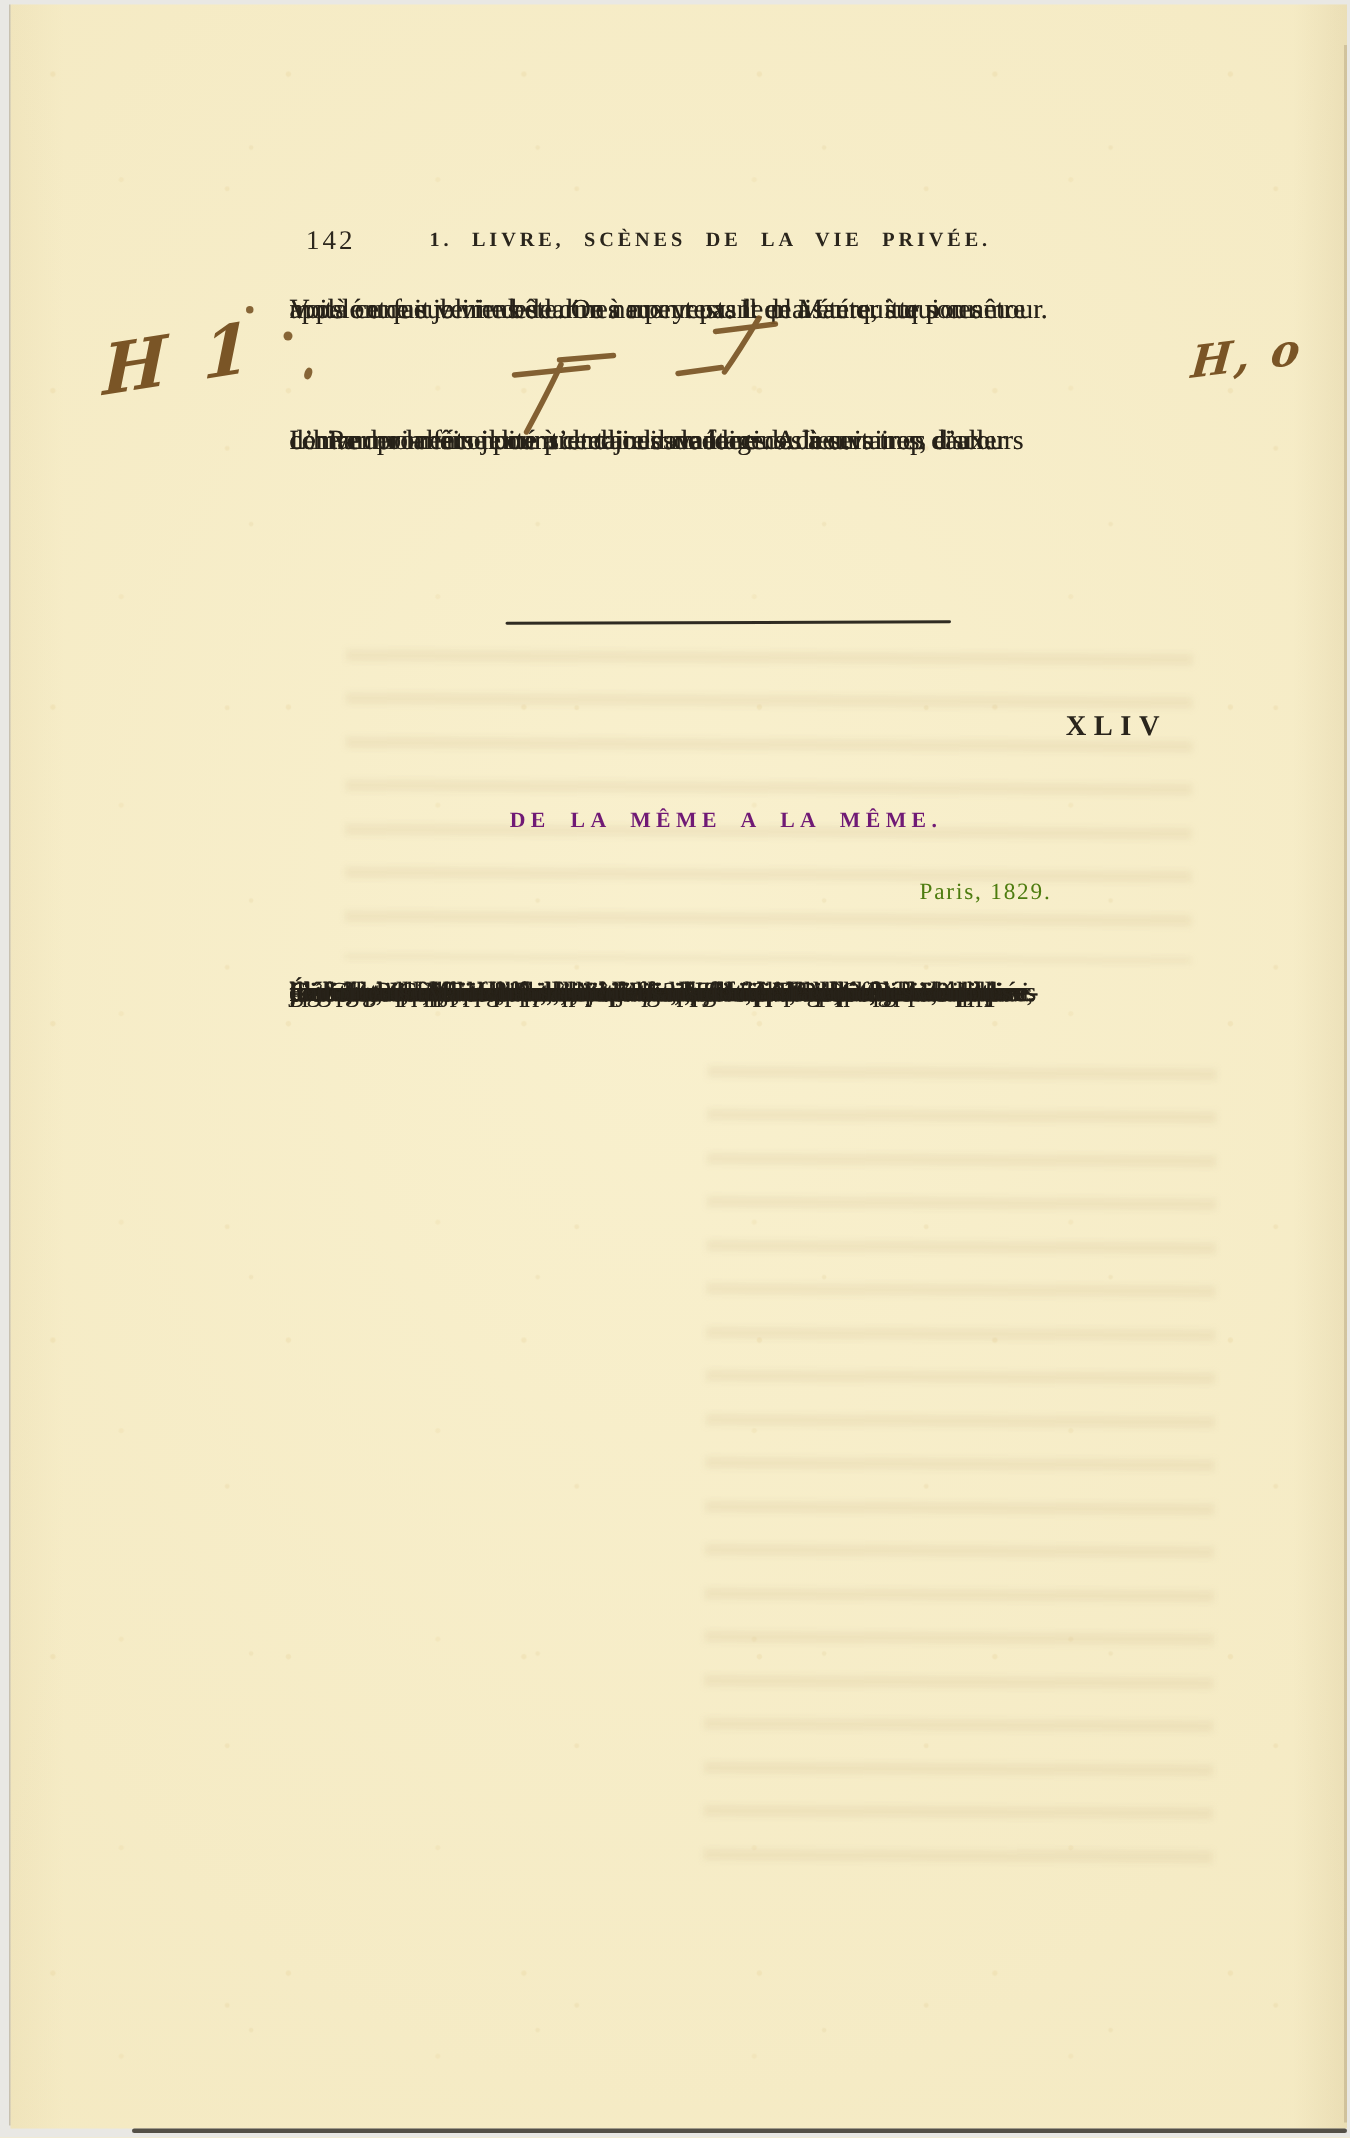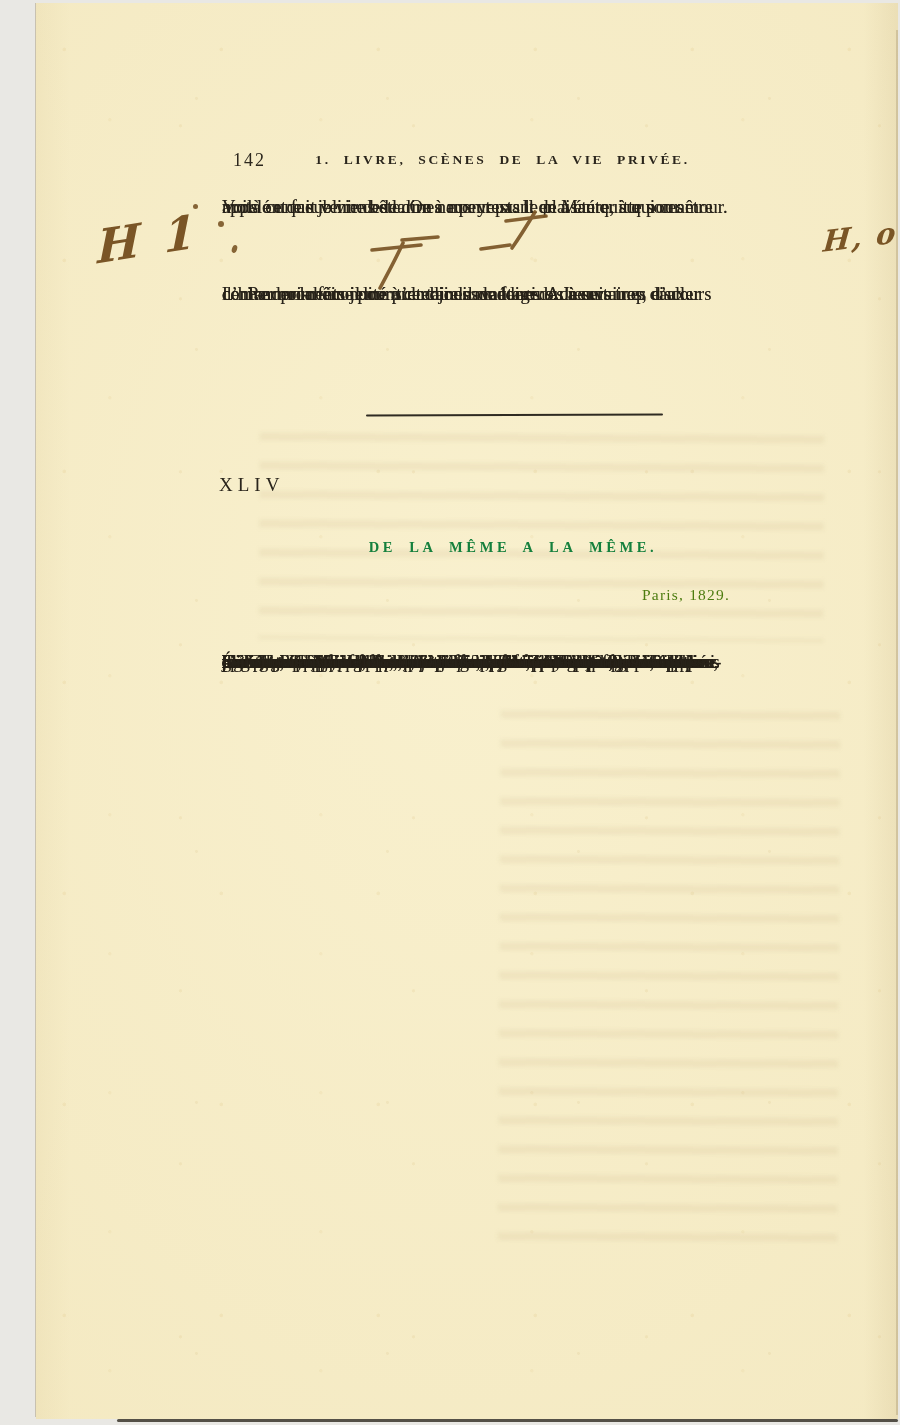--- a/index.html
+++ b/index.html
@@ -1,21 +1,21 @@
 <!DOCTYPE html>
 <html><head>
 <meta charset="utf-8">
 <style>
   html,body{margin:0;padding:0;}
   body{
     width:900px;height:1425px;position:relative;overflow:hidden;
     background:#e9e8e4;
     font-family:"Liberation Serif", serif;
   }
-  .scan{position:absolute;inset:0;margin-left:29px;}
+  .scan{position:absolute;inset:0;}
   
   .paper{
     position:absolute;left:7px;top:3px;right:2px;bottom:6px;
     background-color:#f6ecc5;
     background-image:
       radial-gradient(circle at 18% 22%, rgba(216,184,112,.16) 0 1.4px, transparent 2.2px),
       radial-gradient(circle at 62% 71%, rgba(210,176,104,.14) 0 1.2px, transparent 2px),
       radial-gradient(circle at 84% 38%, rgba(200,168,96,.12) 0 1.1px, transparent 1.9px),
       radial-gradient(circle at 35% 84%, rgba(220,190,120,.13) 0 1.3px, transparent 2.1px),
       radial-gradient(120% 105% at 50% 44%, rgba(255,250,226,.30), rgba(206,180,118,.10)),
@@ -61,26 +61,26 @@
   .para .ital{font-style:italic;letter-spacing:.5px;font-family:Liberation Serif, serif;}
   .para1{top:193px;}
   .para2{top:280px;}
   .para.main{top:648px;}
 
   
   .rule{left:337px;top:414px;width:297px;height:2px;background:#2f2b22;transform:rotate(-.2deg);border-radius:1px;}
 
   
   .chapter-numeral{
-    left:190px;top:474px;width:588px;text-align:left;
-    font-weight:normal;font-size:19px;letter-spacing:5px;color:#2a251c;
+    left:190px;top:474px;width:588px;text-align:right;
+    font-weight:bold;font-size:19px;letter-spacing:5px;color:#2a251c;
   }
   .chapter-title{
     left:190px;top:539px;width:588px;text-align:center;
-    font-weight:bold;font-size:14.5px;letter-spacing:3.6px;word-spacing:6px;color:#15803d;
+    font-weight:bold;font-size:14.5px;letter-spacing:3.6px;word-spacing:6px;color:#701a75;
   }
   .dateline{left:613px;top:586px;font-size:15.5px;letter-spacing:1.2px;color:#4d7c0f;}
 
   
   .hand{
     font-family:"DejaVu Serif", serif;font-style:italic;font-weight:bold;
     color:#7a5526;pointer-events:none;
   }
   .hand-left{left:68px;top:212px;font-size:46px;letter-spacing:4px;transform:rotate(-9deg) skewX(-10deg);}
   .hand-right{left:794px;top:220px;font-size:29px;letter-spacing:2px;transform:rotate(-7deg) skewX(-12deg);}

